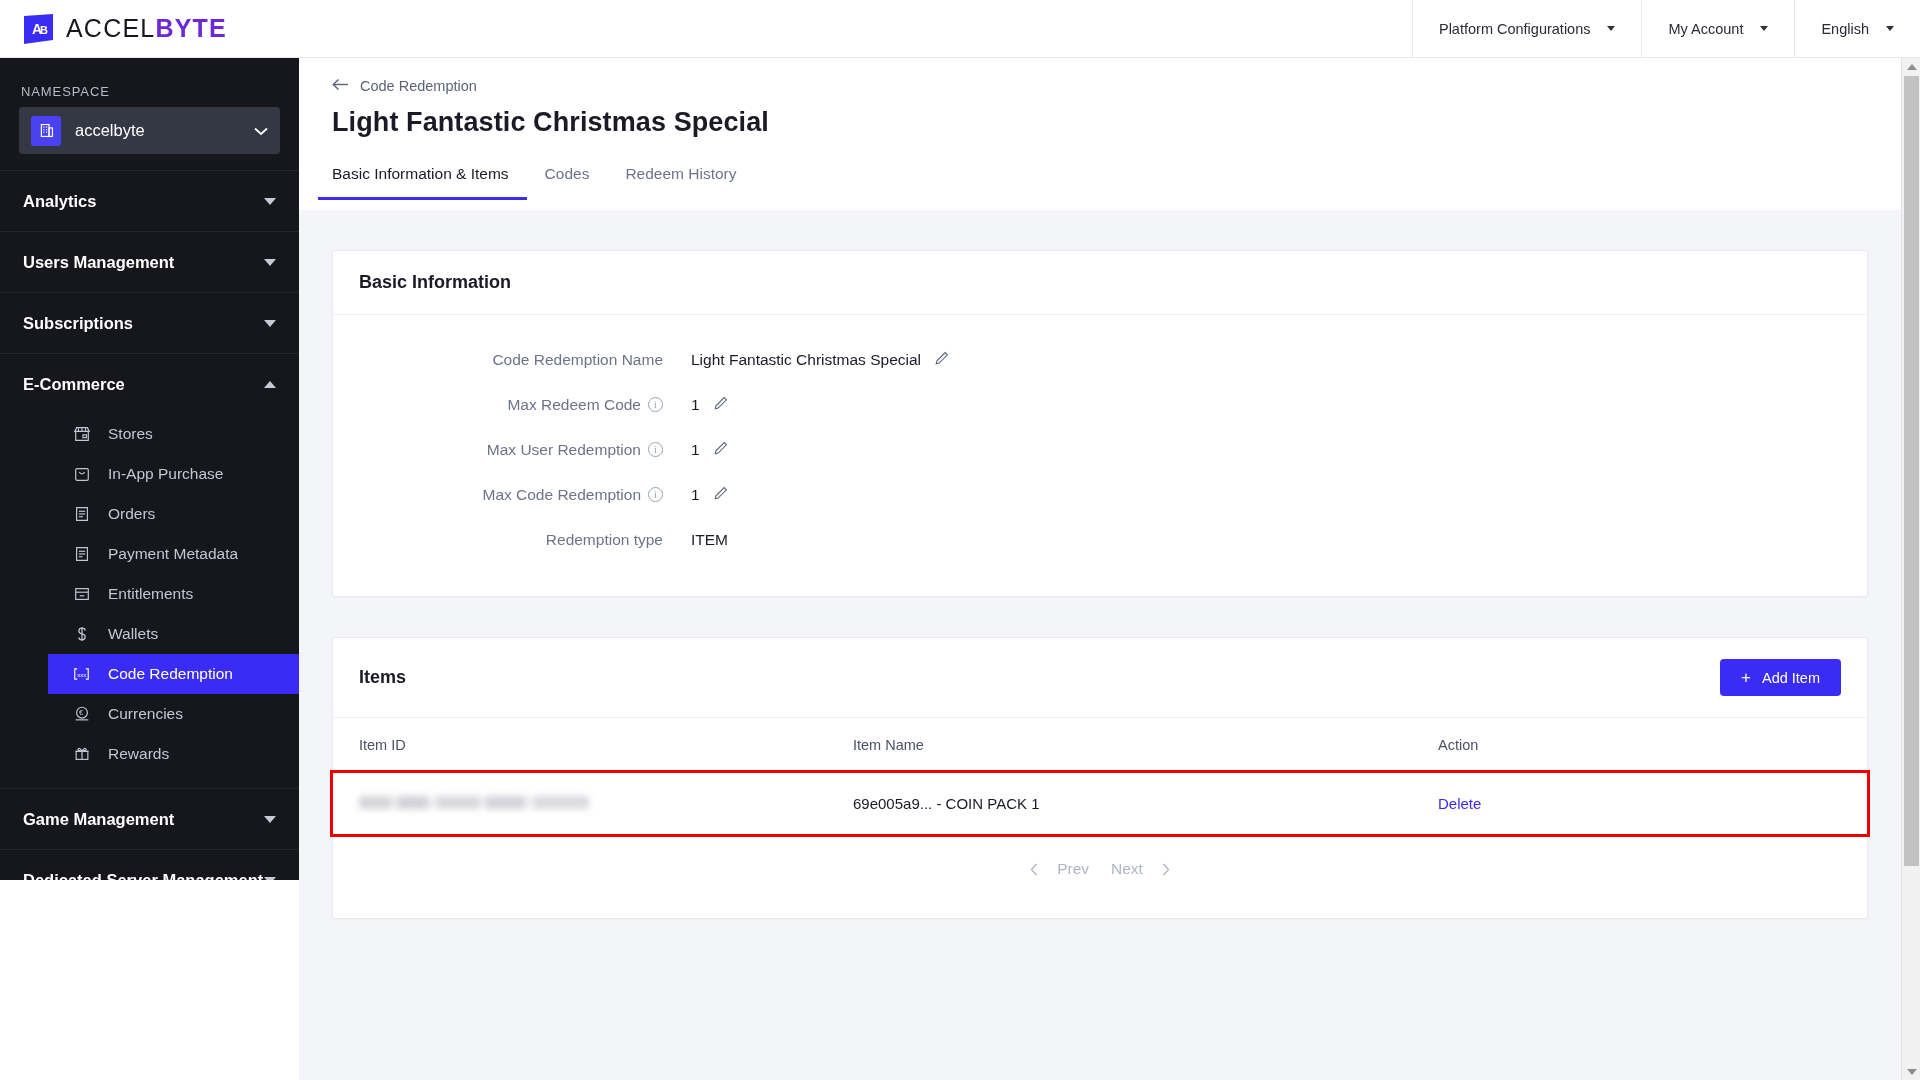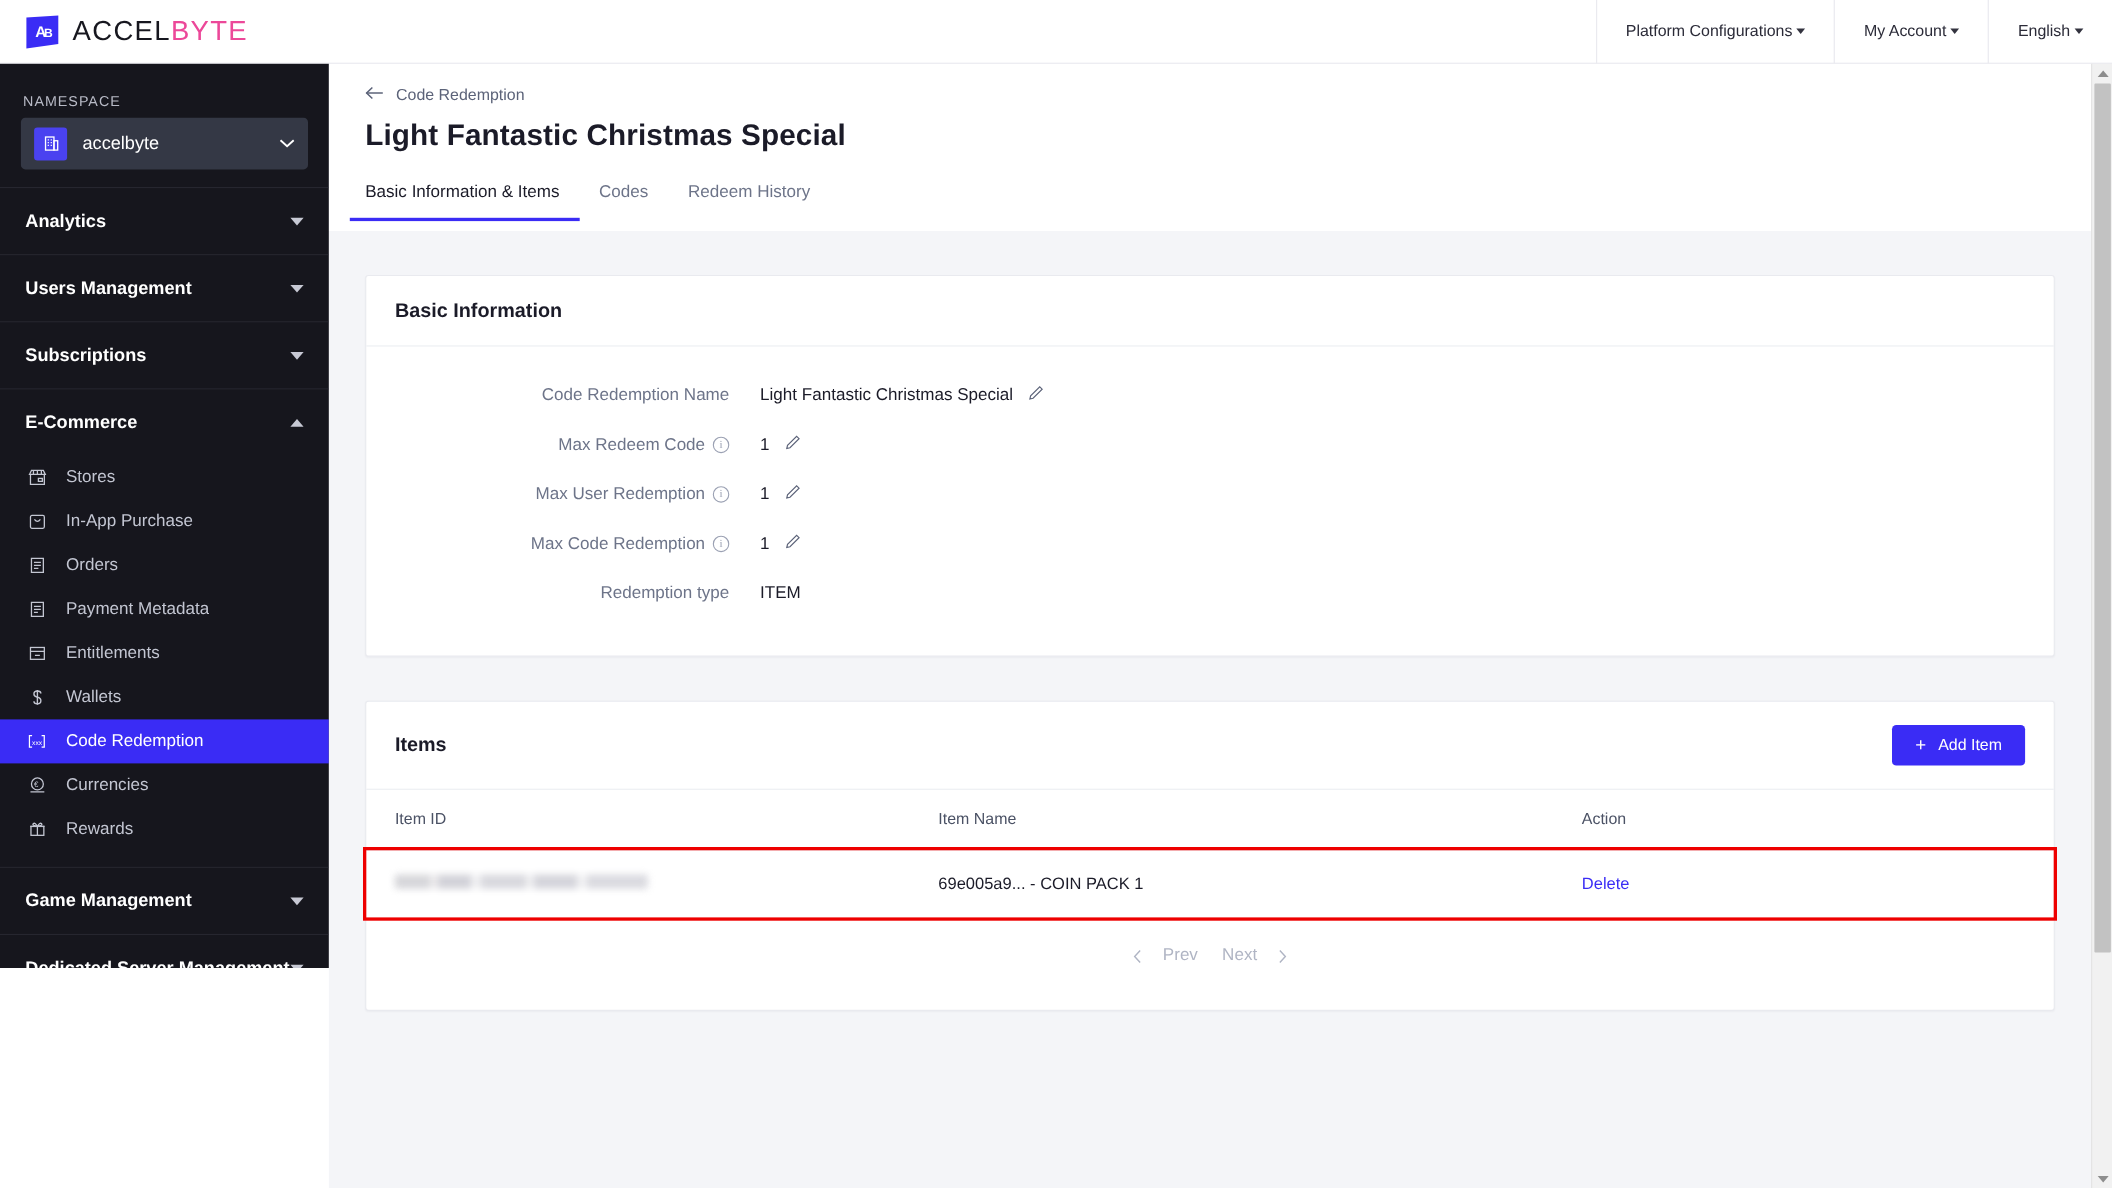--- a/index.html
+++ b/index.html
@@ -16,24 +16,24 @@
     background: #ffffff; border-bottom: 1px solid #e8e8ee;
     display: flex; align-items: center;
   }
   .logo-wrap { display: flex; align-items: center; margin-left: 22px; gap: 11px; }
   .logo-mark {
     width: 33px; height: 32px; position: relative;
   }
   .logo-text {
     font-size: 25px; letter-spacing: 1.2px; color: #17171f; font-weight: 400;
   }
-  .logo-text .b { font-weight: 400; color: #ec4899; margin-top: 39px; }
+  .logo-text .b { font-weight: 700; color: #6d28d9; margin-top: 39px; }
   .topbar-right { margin-left: auto; display: flex; height: 58px; align-items: stretch; }
   .top-menu {
-    display: flex; align-items: center; gap: 4px;
+    display: flex; align-items: center; gap: 17px;
     padding: 0 26px; font-size: 14.5px; color: #2b2b38;
     border-left: 1px solid #e8e8ee; cursor: pointer;
     white-space: nowrap;
   }
   .caret { width: 0; height: 0; border-left: 5px solid transparent; border-right: 5px solid transparent; border-top: 6px solid #33333f; display:inline-block; }
   .caret-sm { border-left-width: 4.5px; border-right-width: 4.5px; border-top-width: 5.5px; }
 
   
   .sidebar {
     position: absolute; top: 58px; left: 0; width: 299px; height: 822px;
@@ -56,21 +56,21 @@
     border-top: 1px solid #26262f; cursor: pointer;
   }
   .nav-group-first { border-top: none; margin-top: 16px; border-top: 1px solid #26262f; }
   .nav-group-label { color: #ffffff; font-size: 16.5px; font-weight: bold; }
   .nav-group-caret { margin-left: auto; }
   .tri-down { width:0;height:0;border-left:6.5px solid transparent;border-right:6.5px solid transparent;border-top:7px solid #c7c9d4; }
   .tri-up   { width:0;height:0;border-left:6.5px solid transparent;border-right:6.5px solid transparent;border-bottom:7px solid #c7c9d4; }
 
   .nav-item {
     height: 40px; display: flex; align-items: center; padding: 0 23px; gap: 16px;
-    color: #c3c6d2; font-size: 15.5px; cursor: pointer;
+    color: #c3c6d2; font-size: 15.5px; cursor: pointer; margin-left: 48px;
   }
   .nav-item.active { background: #3a2cf5; color: #ffffff; }
   .nav-item .ico { width: 21px; height: 21px; flex: 0 0 auto; display:flex; align-items:center; justify-content:center; }
   .nav-item .lbl { overflow: hidden; white-space: nowrap; text-overflow: ellipsis; }
   .nav-item-wrap { padding-bottom: 14px; }
 
   
   .main {
     position: absolute; top: 58px; left: 299px; width: 1602px; height: 1022px;
     background: #f4f5f8; overflow: hidden;

